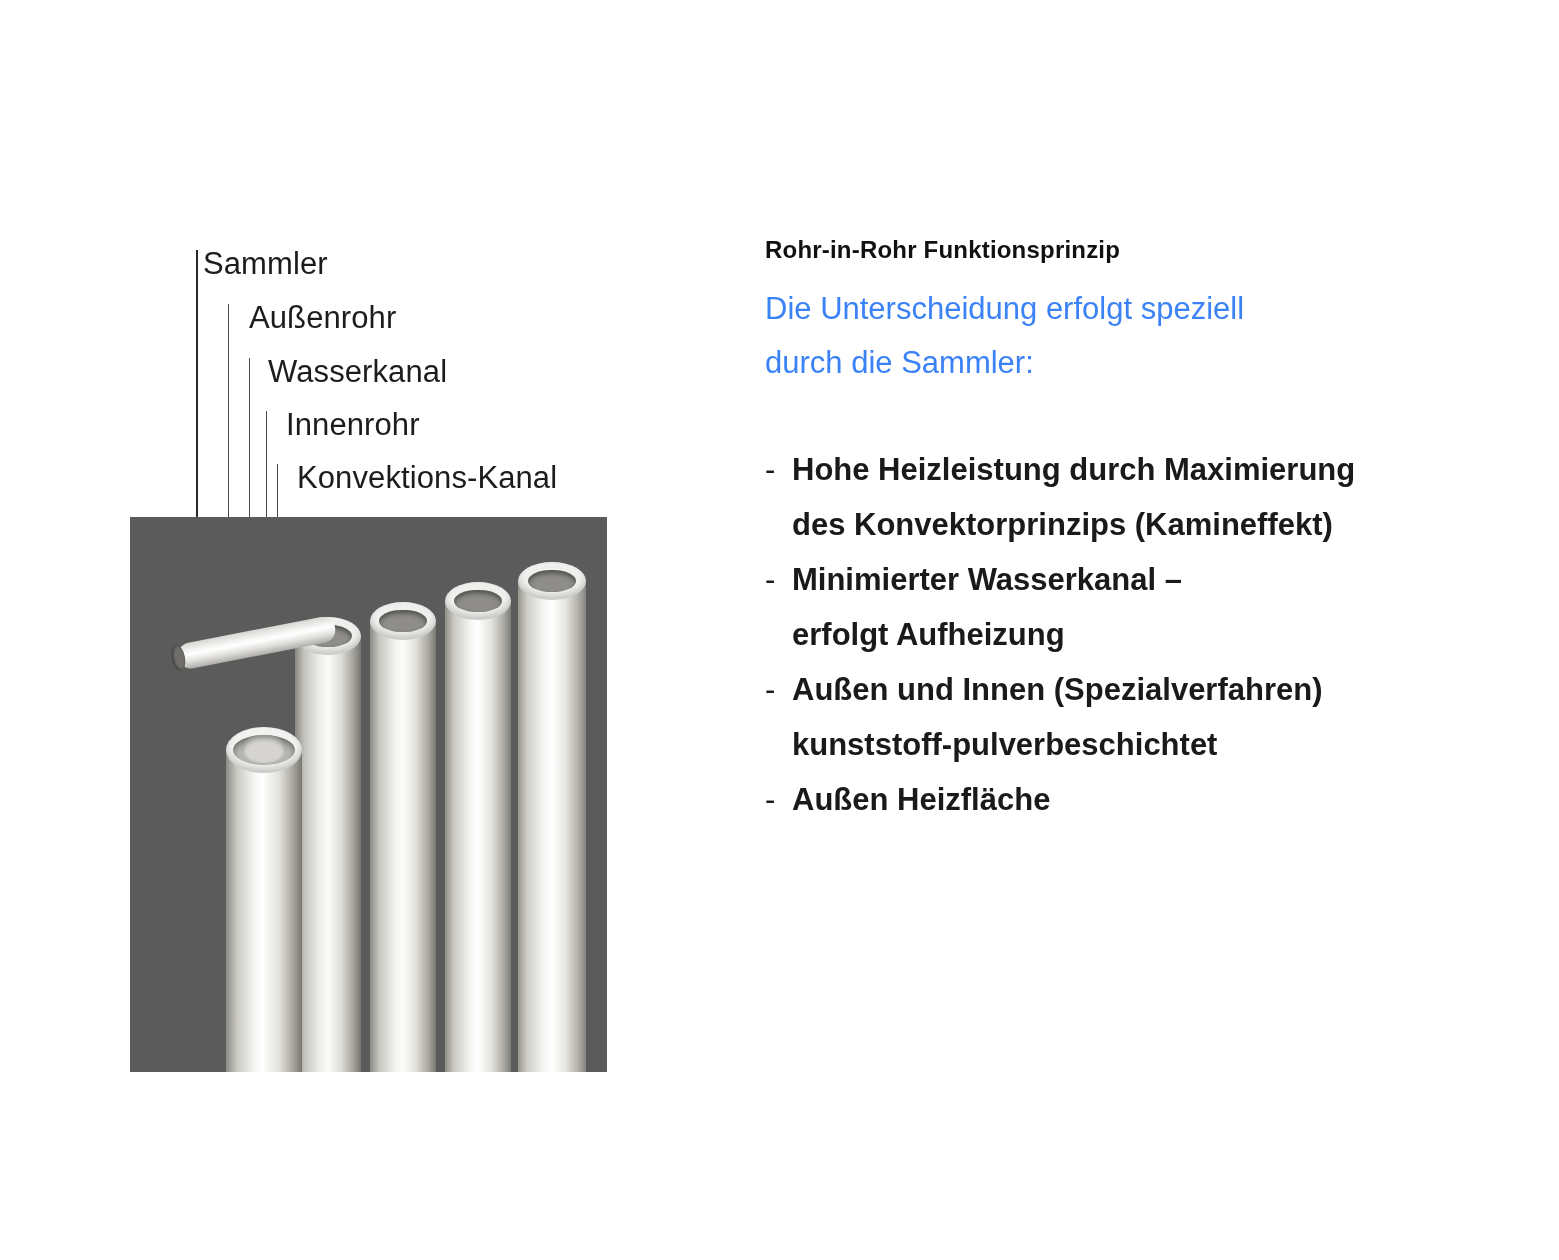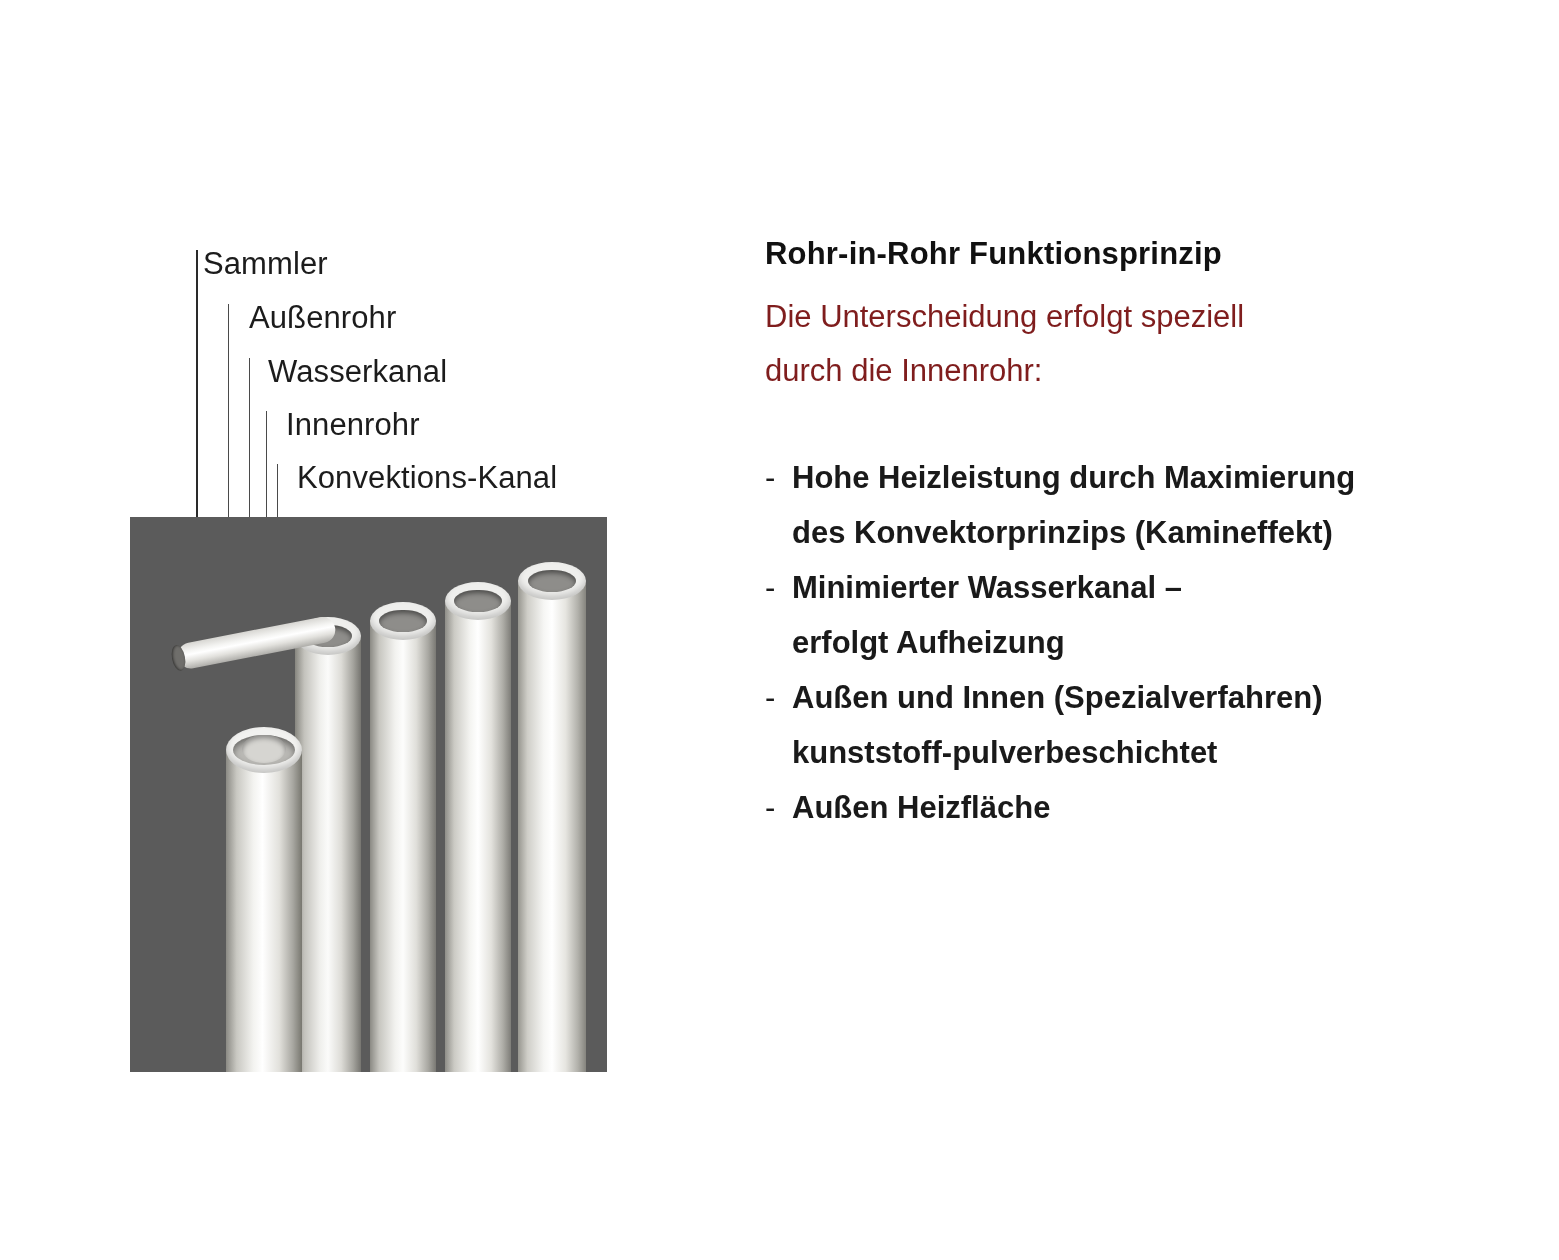--- a/index.html
+++ b/index.html
@@ -161,30 +161,30 @@
   }
 
   
   #text-panel {
     position: absolute;
     left: 765px;
     top: 236px;
     width: 700px;
   }
   #heading {
-    font-size: 31px;
+    font-size: 24px;
     font-weight: bold;
     color: #111111;
     margin: 0 0 18px 0;
     letter-spacing: 0.2px;
   }
   .intro-line {
     font-size: 31px;
     line-height: 54px;
-    color: #7f1d1d;
+    color: #3b82f6;
   }
   #bullets {
     margin-top: 52px;
   }
   .bullet {
     display: flex;
     font-size: 31px;
     line-height: 55px;
     color: #1a1a1a;
   }
@@ -257,21 +257,21 @@
     </div>
 
   </div>
 </div>
 
 <div id="text-panel">
 
   <div id="heading">Rohr-in-Rohr Funktionsprinzip</div>
 
   <div class="intro-line">Die Unterscheidung erfolgt speziell</div>
-  <div class="intro-line">durch die Innenrohr:</div>
+  <div class="intro-line">durch die Sammler:</div>
 
   <div id="bullets">
 
     <div>
       <div class="bullet">
         <span class="dash">-</span>
         <span class="btext">Hohe Heizleistung durch Maximierung</span>
       </div>
       <div class="bullet">
         <span class="dash"></span>

